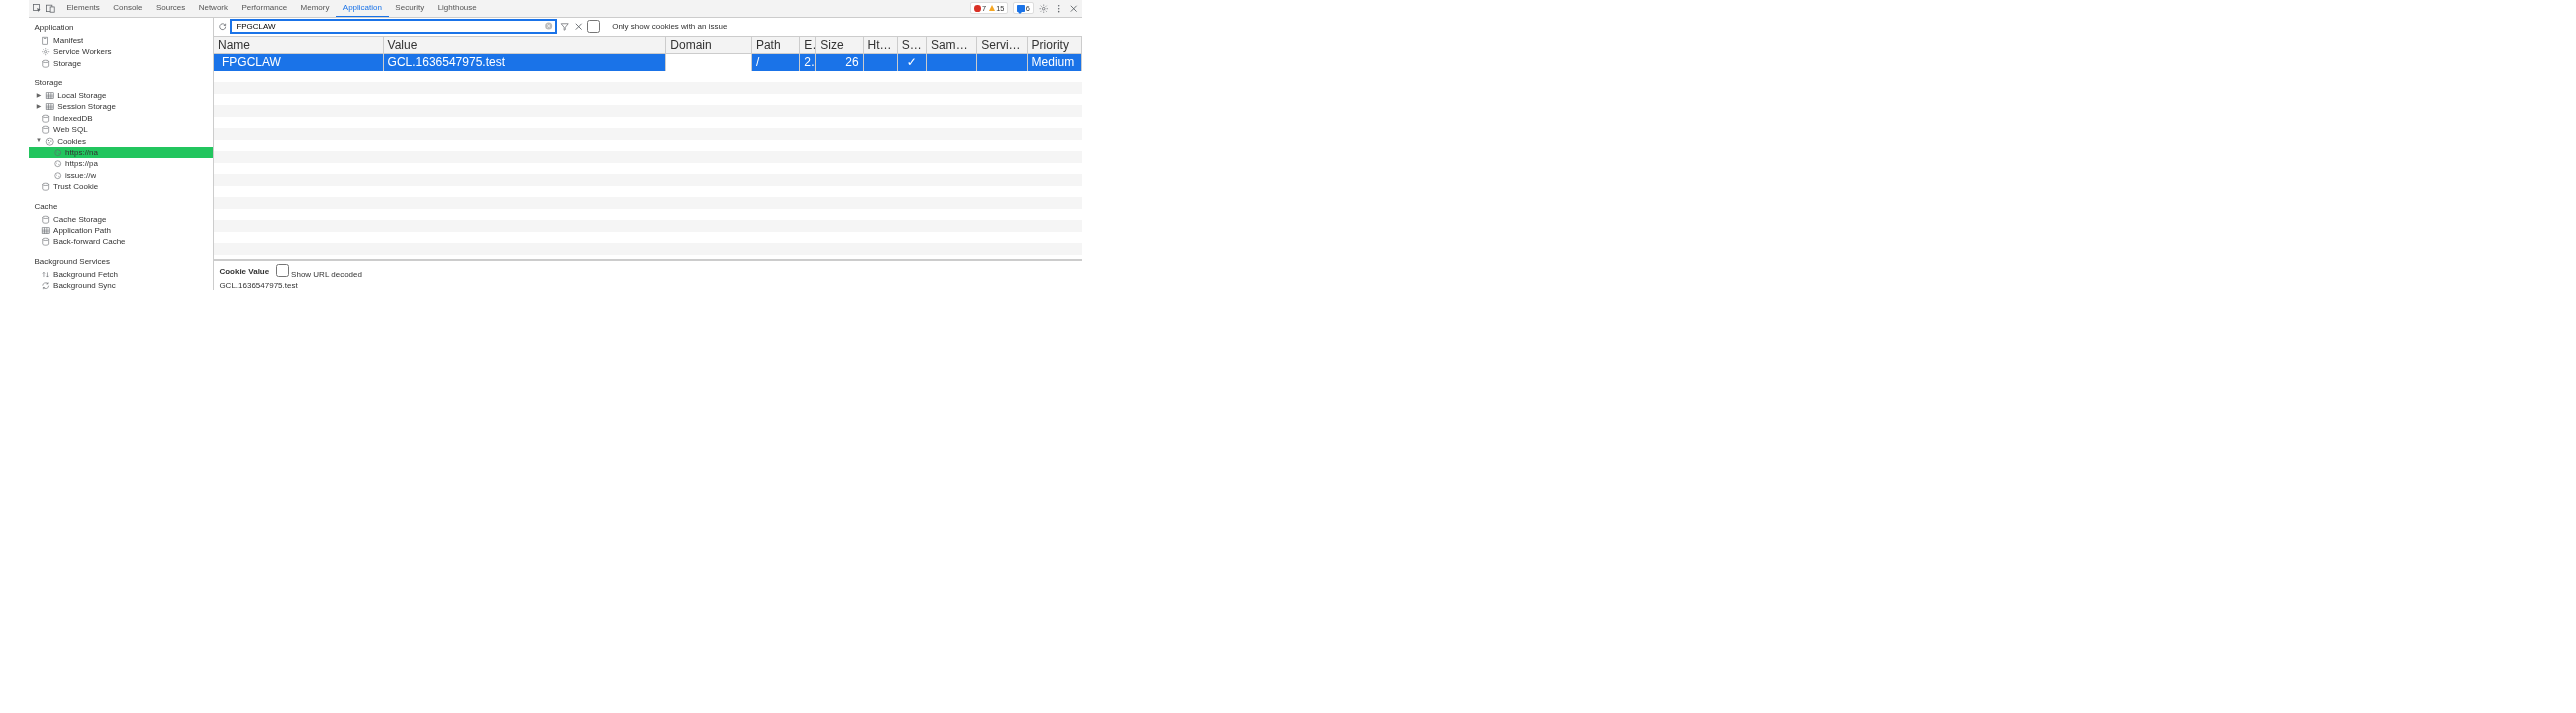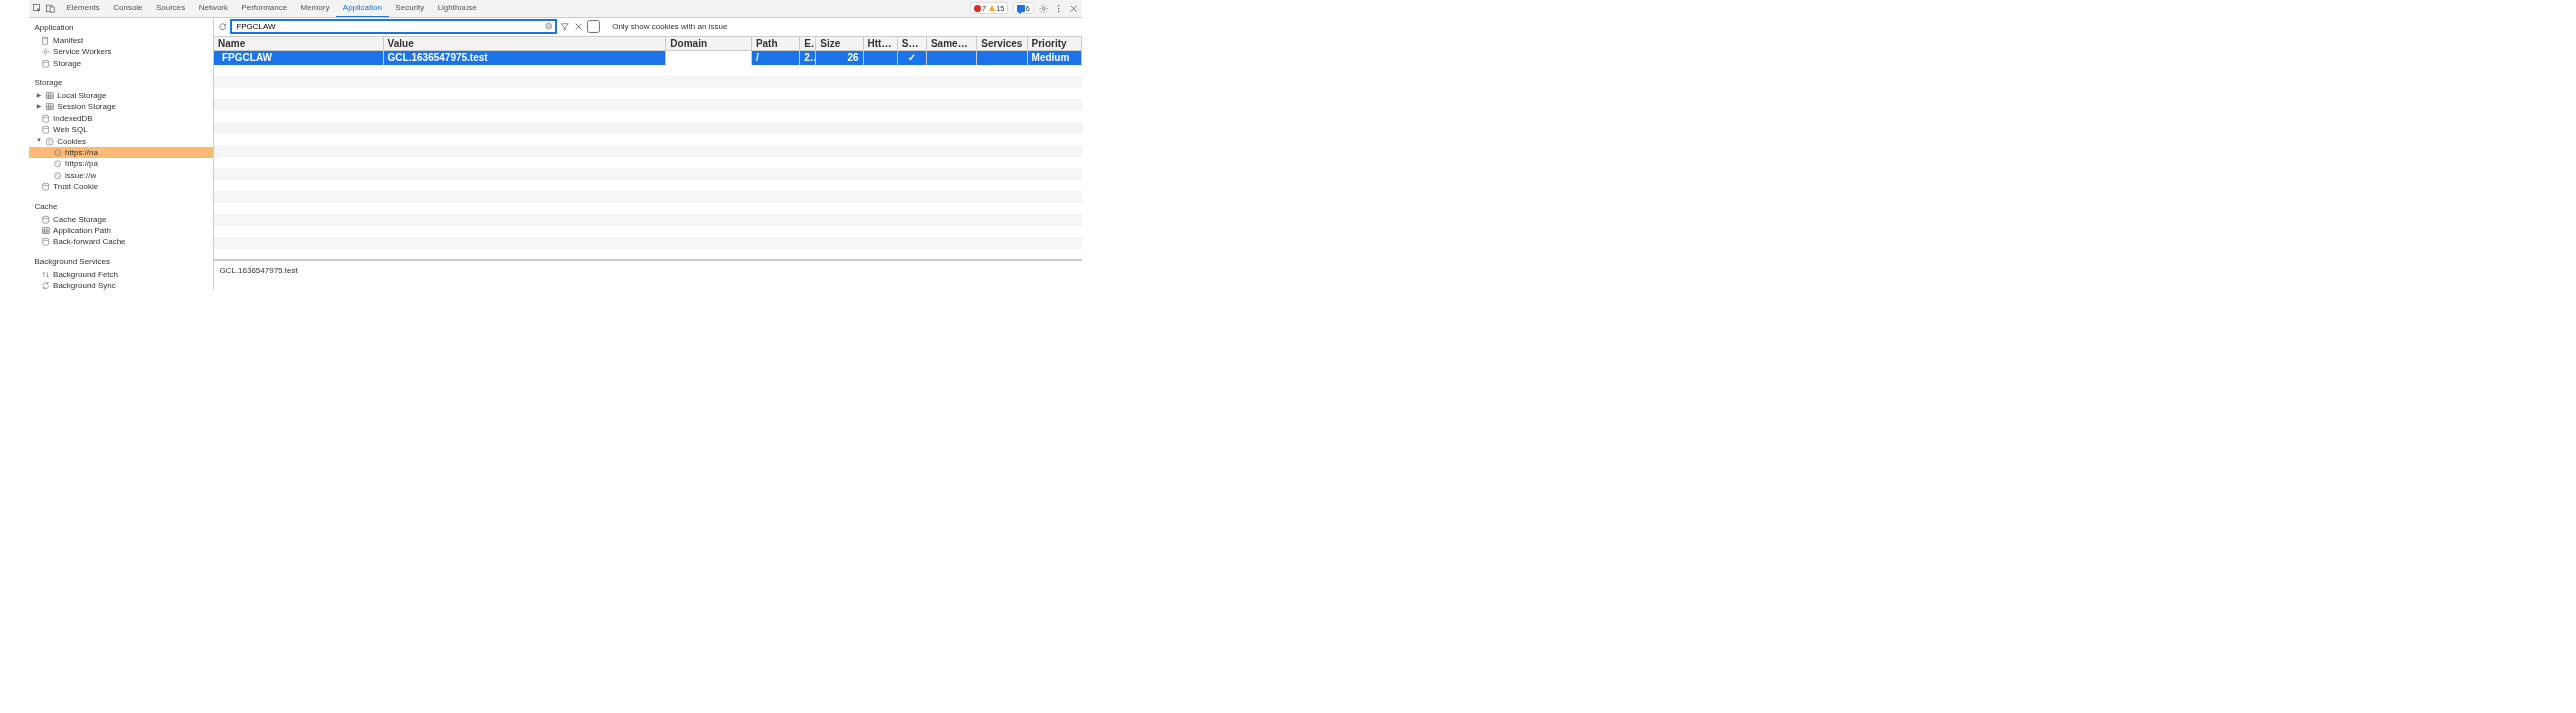--- a/index.html
+++ b/index.html
@@ -24,37 +24,37 @@
 .gear, .kebab, .xicon, .inspect-ic, .device-ic { width:9.4px; height:9.4px; display:inline-flex; align-items:center; justify-content:center; color:#5f6368; }
 
 
 .main { flex:1; display:flex; min-height:0; }
 .sidebar { width: 185px; border-right: 0.7px solid #ccc; overflow-y: auto; background:#fff; padding-top:2.7px; }
 .side-section-title { padding: 2.7px 5.4px; color:#333; }
 .side-item { display:flex; align-items:flex-start; padding: 1.3px 4px 1.3px 12px; gap:2.7px; height:11.4px; }
 .side-item.indent1 { padding-left: 6.7px; }
 .side-item.indent2 { padding-left: 12px; }
 .side-item.indent3 { padding-left: 24px; }
-.side-item.hover { background:#fdba74; }
+.side-item.hover { background:#22c55e; }
 .side-item .arrow { width:6.7px; display:inline-block; text-align:center; color:#666; font-size:6px;}
 .side-icon { width:9.4px; height:9.4px; display:inline-flex; align-items:center; justify-content:center; color:#5f6368; }
 .side-item .lbl { white-space:nowrap; overflow:hidden; text-overflow:ellipsis; }
 
 
 .content { flex:1; display:flex; flex-direction:column; min-width:0; }
 .toolbar { display:flex; align-items:center; height:19px; border-bottom:0.7px solid #ccc; padding:0 4px; gap:4px; }
 .refresh-ic, .funnel-ic, .clear-ic { width:9.4px;height:9.4px;display:inline-flex;align-items:center;justify-content:center;color:#5f6368;}
 .filter-input-wrap { flex:0 0 325px; position:relative; }
 .filter-input { width:100%; height:13.4px; border:0.7px solid #1a73e8; outline:0.7px solid #1a73e8; padding:0 15px 0 4px; font-size:8px; }
 .filter-clear { position:absolute; right:2.7px; top:50%; transform:translateY(-50%); width:9.4px;height:9.4px; color:#888; }
 .toolbar label { display:flex; align-items:center; gap:12px; font-size:8px; color:#333; }
 
 .table-wrap { flex:1; overflow:auto; border-bottom:0.7px solid #ccc; }
 table { border-collapse:collapse; width:100%; table-layout:fixed; }
-th, td { border-right:0.7px solid #ccc; padding:1.3px 4px; text-align:left; font-weight:bold; font-size:10px; white-space:nowrap; overflow:hidden; text-overflow:ellipsis; height:11.4px; }
+th, td { border-right:0.7px solid #ccc; padding:1.3px 4px; text-align:left; font-weight:normal; font-size:12px; white-space:nowrap; overflow:hidden; text-overflow:ellipsis; height:11.4px; }
 thead th { background:#f3f3f3; border-bottom:0.7px solid #ccc; position:sticky; top:0; }
 tbody tr.selected td { background:#1a73e8; color:#fff; }
 tbody tr.selected td.domain-cell { background:#fff; color:#333; }
 td.num { text-align:right; }
 td.center { text-align:center; }
 .striped-bg { background: repeating-linear-gradient(#fff 0 11.4px, #f5f5f5 11.4px 23px); height: 100%; min-height: 215px; }
 
 .detail { border-top:0.7px solid #ccc; padding:2.7px 5.4px; height:30px; }
 .detail .row1 { display:flex; align-items:center; gap:6.7px; }
 .detail .title { font-weight:bold; }
@@ -390,18 +390,25 @@
             <tr>
                 <td colspan="11" style="padding:0;border:none;">
                   <div class="striped-bg"></div>
                 </td>
               </tr>
           </tbody>
         </table>
       </div>
 
       <div class="detail">
+        <div class="row1">
+          <span class="title">Cookie Value</span>
+          <label>
+            <input type="checkbox" style="">
+            <span>Show URL decoded</span>
+          </label>
+        </div>
         <div style="margin-top:2.7px;">GCL.1636547975.test</div>
       </div>
     </div>
   </div>
 </div>
 
 
 </body></html>

